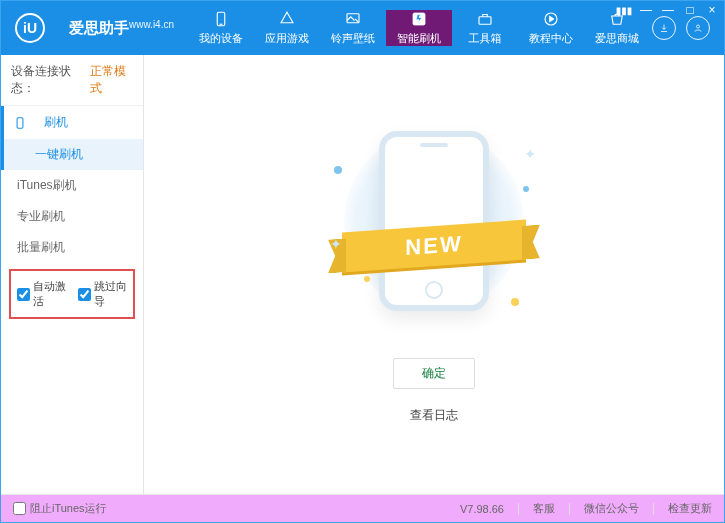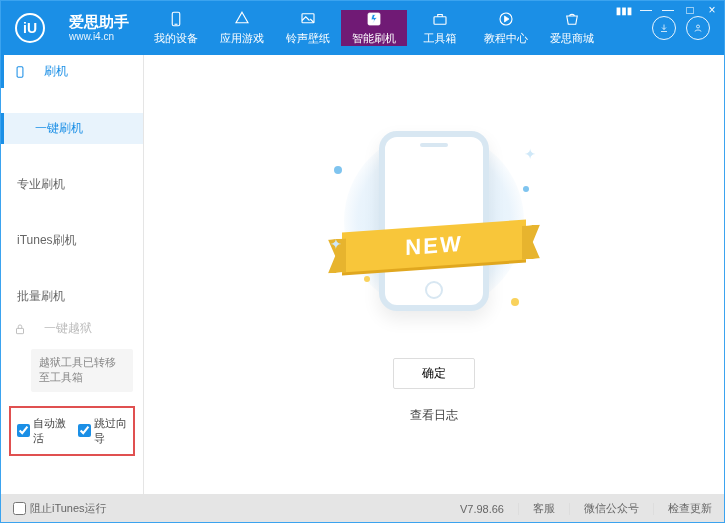--- a/index.html
+++ b/index.html
@@ -3,21 +3,21 @@
 <meta charset="utf-8">
 <style>
 * { margin: 0; padding: 0; box-sizing: border-box; }
 body { font-family: "Microsoft YaHei", Arial, sans-serif; font-size: 12px; color: #333; background: #fff; }
 .app { width: 725px; height: 523px; border: 1px solid #3ba3ef; display: flex; flex-direction: column; overflow: hidden; }
 
 
 .titlebar { background: #1b8fe6; height: 54px; display: flex; align-items: stretch; color: #fff; position: relative; }
 .brand { display: flex; align-items: center; gap: 24px; padding: 0 14px; min-width: 140px; }
 .brand-logo { width: 30px; height: 30px; border: 2px solid #fff; border-radius: 50%; display: flex; align-items: center; justify-content: center; font-weight: bold; font-size: 14px; color: #fff; }
-.brand-text { display: flex; flex-direction: column; line-height: 1.2; }
+.brand-text { display: flex; flex-direction: row; line-height: 1.2; }
 .brand-title { font-size: 15px; font-weight: bold; }
 .brand-url { font-size: 10px; opacity: 0.9; }
 .nav { display: flex; flex: 1; align-items: center; }
 .nav-item { width: 66px; display: flex; flex-direction: column; align-items: center; justify-content: center; gap: 3px; cursor: pointer; font-size: 11px; }
 .nav-item.active { background: #701a75; }
 .nav-icon { width: 18px; height: 18px; display: flex; align-items: center; justify-content: center; }
 .nav-icon svg { width: 18px; height: 18px; fill: #fff; stroke: #fff; }
 .win-controls { position: absolute; top: 2px; right: 4px; display: flex; gap: 6px; font-size: 12px; }
 .win-controls span { width: 16px; height: 14px; display: inline-flex; align-items: center; justify-content: center; cursor: pointer; }
 .right-circles { display: flex; align-items: center; gap: 10px; padding-right: 14px; }
@@ -27,21 +27,21 @@
 
 .body { flex: 1; display: flex; min-height: 0; }
 .sidebar { width: 143px; border-right: 1px solid #e5e5e5; display: flex; flex-direction: column; background: #fff; }
 .conn-row { padding: 8px 10px; font-size: 12px; color: #555; display: flex; gap: 4px; border-bottom: 1px solid #f0f0f0; }
 .conn-mode { color: #e07b1a; }
 .side-section { }
 .side-head { display: flex; align-items: center; gap: 17px; padding: 8px 12px; color: #555; cursor: pointer; }
 .side-head .icon { width: 14px; height: 14px; display: inline-flex; align-items: center; justify-content: center; }
 .side-head .icon svg { width: 14px; height: 14px; }
 .side-head.active { color: #1b8fe6; border-left: 3px solid #1b8fe6; padding-left: 9px; }
-.side-sub { padding: 7px 12px 7px 16px; color: #666; cursor: pointer; font-size: 12px; margin-top: 25px; }
+.side-sub { padding: 7px 12px 7px 16px; color: #666; cursor: pointer; font-size: 12px; }
 .side-sub.selected { background: #e8f3fc; color: #1b8fe6; border-left: 3px solid #1b8fe6; padding-left: 31px; }
 .side-note { margin: 4px 10px 8px 30px; padding: 6px 8px; background: #f5f5f5; color: #888; font-size: 11px; line-height: 1.4; border-radius: 2px; }
 .locked { color: #bbb; }
 .checks-box { margin: 6px 8px; border: 2px solid #e05050; padding: 8px 6px; display: flex; gap: 12px; font-size: 11px; color: #444; }
 .checks-box label { display: flex; align-items: center; gap: 3px; cursor: pointer; }
 .checks-box input { accent-color: #1b8fe6; }
 
 
 .main { flex: 1; display: flex; flex-direction: column; align-items: center; justify-content: center; gap: 18px; position: relative; }
 .illus { position: relative; width: 220px; height: 190px; }
@@ -55,25 +55,25 @@
 .ribbon::after { right: -14px; clip-path: polygon(0 0, 100% 0, 60% 50%, 100% 100%, 0 100%); }
 .dot { position: absolute; border-radius: 50%; }
 .d1 { width: 8px; height: 8px; background: #7fc4ef; left: 10px; top: 40px; }
 .d2 { width: 6px; height: 6px; background: #f9d25c; left: 40px; top: 150px; }
 .d3 { width: 6px; height: 6px; background: #7fc4ef; right: 15px; top: 60px; }
 .d4 { width: 8px; height: 8px; background: #f9d25c; right: 25px; bottom: 10px; }
 .star { position: absolute; color: #cfe8f8; font-size: 14px; }
 .s1 { left: 6px; top: 110px; }
 .s2 { right: 8px; top: 20px; }
 .succ-msg { font-size: 15px; color: #333; }
-.ok-btn { padding: 6px 28px; border: 1px solid #ddd; background: #fff; color: #000000; cursor: pointer; font-size: 12px; border-radius: 2px; margin-top: 24px; }
+.ok-btn { padding: 6px 28px; border: 1px solid #ddd; background: #fff; color: #15803d; cursor: pointer; font-size: 12px; border-radius: 2px; margin-top: 24px; }
 .log-link { color: #404040; font-size: 12px; cursor: pointer; }
 
 
-.footer { height: 28px; border-top: 1px solid #e5e5e5; display: flex; align-items: center; justify-content: space-between; padding: 0 12px; font-size: 11px; color: #666; background: #e5e5e5; }
+.footer { height: 28px; border-top: 1px solid #e5e5e5; display: flex; align-items: center; justify-content: space-between; padding: 0 12px; font-size: 11px; color: #666; background: #f0abfc; }
 .footer-left { display: flex; align-items: center; gap: 4px; }
 .footer-right { display: flex; align-items: center; gap: 14px; }
 .footer-right span { cursor: pointer; }
 .sep { width: 1px; height: 12px; background: #ddd; }
 </style>
 </head>
 <body>
 
 <div class="app">
 
@@ -166,48 +166,40 @@
       <span style="font-size:10px;">▮▮▮</span>
       <span>—</span>
       <span>—</span>
       <span>□</span>
       <span>×</span>
     </div>
   </div>
 
   <div class="body">
     <div class="sidebar">
+      <div class="conn-row">
+        <span>设备连接状态：</span>
+        <span class="conn-mode">正常模式</span>
+      </div>
 
       <div class="side-section">
         <div class="side-head active">
           <span class="icon">
               <svg viewBox="0 0 24 24">
                 <rect x="7" y="3" width="10" height="18" rx="2" fill="none" stroke="#1b8fe6" stroke-width="1.8"></rect>
               </svg>
             </span>
           <span>刷机</span>
         </div>
         <div class="side-sub selected">一键刷机</div>
+        <div class="side-sub">iTunes刷机</div>
         <div class="side-sub">专业刷机</div>
-        <div class="side-sub">iTunes刷机</div>
         <div class="side-sub">批量刷机</div>
       </div>
 
-      <div class="side-section">
-        <div class="side-head locked">
-          <span class="icon">
-              <svg viewBox="0 0 24 24">
-                <rect x="6" y="11" width="12" height="9" rx="1" fill="none" stroke="#bbb" stroke-width="1.6"></rect>
-                <path d="M9 11 V8 a3 3 0 0 1 6 0 V11" fill="none" stroke="#bbb" stroke-width="1.6"></path>
-              </svg>
-            </span>
-          <span>一键越狱</span>
-        </div>
-        <div class="side-note">越狱工具已转移至工具箱</div>
-      </div>
 
 
       <div class="checks-box">
         <label>
             <input type="checkbox" checked="" style="">
             <span>自动激活</span>
           </label>
         <label>
             <input type="checkbox" checked="" style="">
             <span>跳过向导</span>

